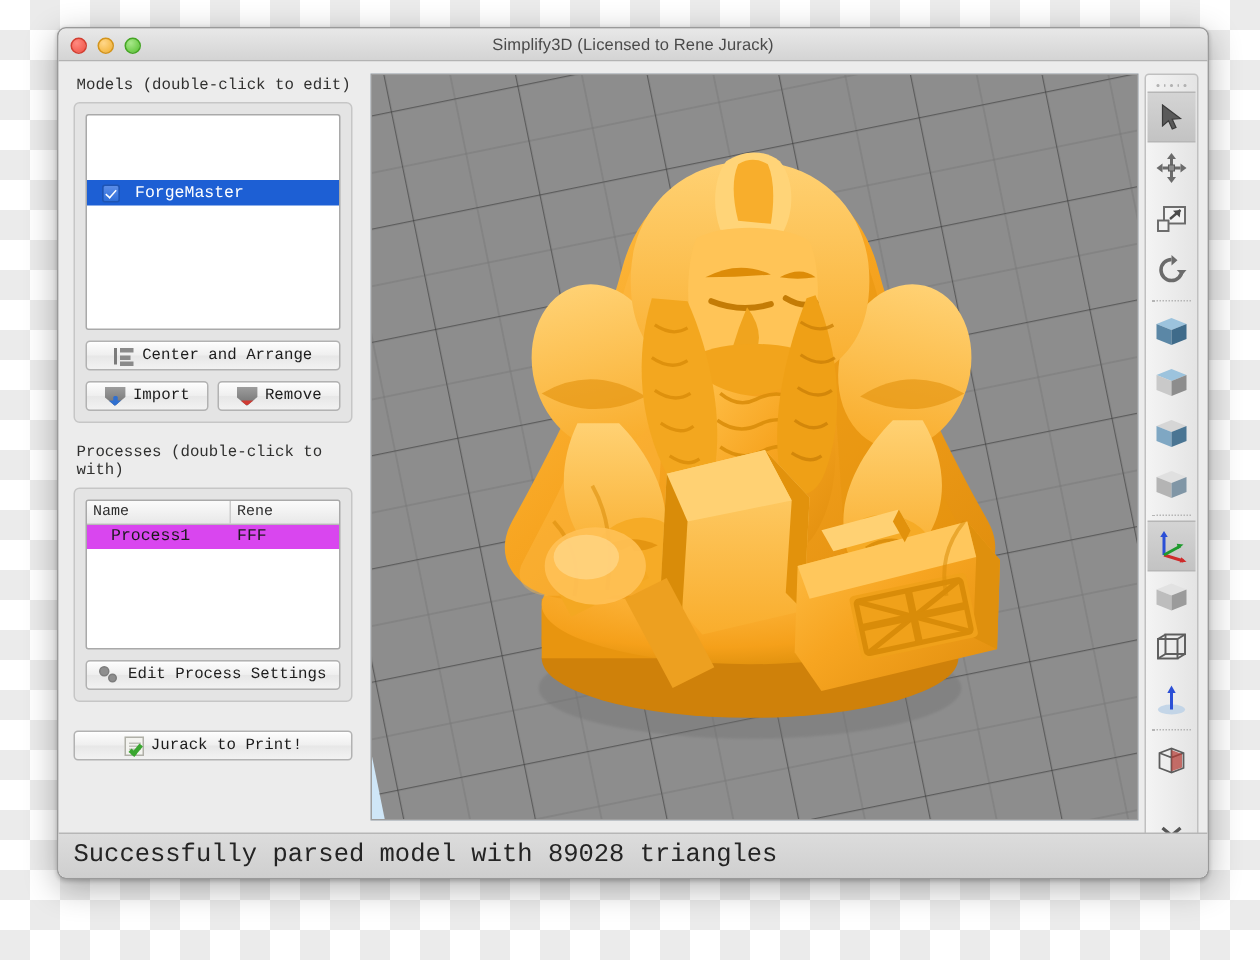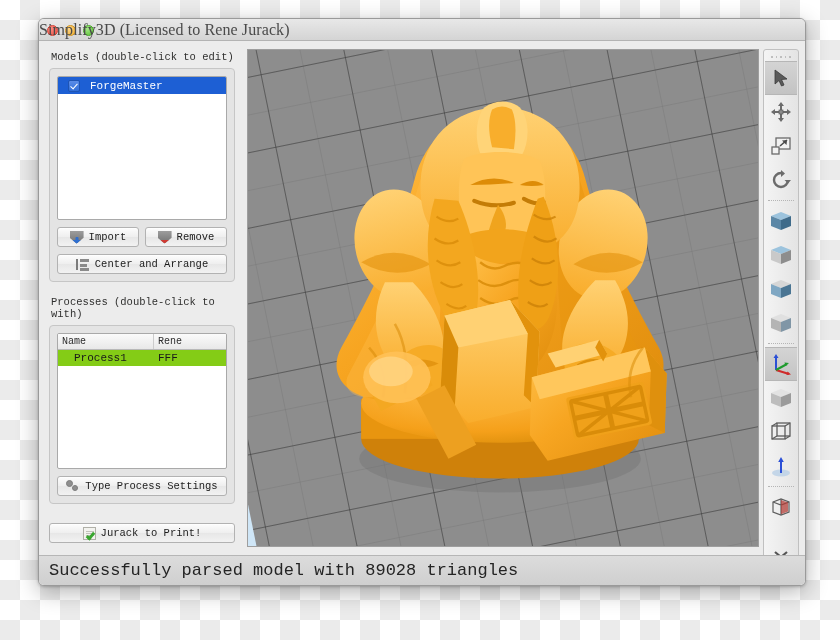--- a/index.html
+++ b/index.html
@@ -34,24 +34,24 @@
   }
   #titlebar {
     height: 22px;
     background: linear-gradient(to bottom, #e8e8e8 0%, #d4d4d4 100%);
     border-bottom: 1px solid #b3b3b3;
     position: relative;
   }
   #titlebar .title {
     position: absolute; left: 0; right: 0; top: 0;
     line-height: 22px;
-    font-size: 16px;
+    text-align: center;
+    font-size: 11px;
     color: #4a4a4a;
     letter-spacing: 0.1px;
-    font-family: Liberation Serif, serif;
   }
   .traffic { position: absolute; left: 8px; top: 6px; display: flex; gap: 7px; }
   .light { width: 11px; height: 11px; border-radius: 50%; display: block; }
   .light.red   { background: radial-gradient(circle at 35% 30%, #ff8a80, #ef4f43); border: 1px solid #d23e31; }
   .light.amber { background: radial-gradient(circle at 35% 30%, #ffd78a, #f0ae2e); border: 1px solid #d3941c; }
   .light.green { background: radial-gradient(circle at 35% 30%, #a8e88a, #56c030); border: 1px solid #45a524; }
 
   #body-area {
     position: absolute;
     left: 0; top: 22px; right: 0; bottom: 0;
@@ -82,20 +82,21 @@
     border: 1px solid #a9a9a9;
     border-radius: 2px;
     overflow: hidden;
   }
   #models-list { height: 144px; }
   .list-row {
     display: flex; align-items: center;
     height: 17px;
     padding: 0 4px;
     font-size: 11px;
+    margin-top: 43px;
   }
   .list-row.selected { background: #1d5fd4; color: #ffffff; }
   .chk {
     width: 12px; height: 12px;
     border-radius: 2px;
     background: linear-gradient(to bottom, #5b8de8, #2f6ed8);
     border: 1px solid #1e54b3;
     margin: 0 10px 0 6px;
     position: relative;
     flex: none;
@@ -104,27 +105,27 @@
     content: "";
     position: absolute;
     left: 3px; top: 1px;
     width: 3px; height: 6px;
     border: solid #ffffff;
     border-width: 0 1.6px 1.6px 0;
     transform: rotate(42deg);
   }
 
   
-  #process-table { height: 136px; display: flex; flex-direction: column; }
+  #process-table { height: 100px; display: flex; flex-direction: column; }
   .thead { display: flex; height: 16px; background: linear-gradient(to bottom,#fbfbfb,#e8e8e8); border-bottom: 1px solid #b8b8b8; }
   .th { font-size: 10px; color: #2d2d2d; line-height: 16px; padding-left: 4px; }
   .th.c1 { width: 96px; border-right: 1px solid #cccccc; }
   .th.c2 { flex: 1; }
   .trow { display: flex; height: 16px; font-size: 11px; color: #1a1a1a; align-items: center; }
-  .trow.selected { background: #84cc16; }
+  .trow.selected { background: #d946ef; }
   .td { line-height: 16px; }
   .td.c1 { width: 96px; padding-left: 16px; }
   .td.c2 { flex: 1; padding-left: 4px; }
 
   
   .btn-row { display: flex; gap: 6px; margin-top: 7px; }
   .btn {
     flex: 1;
     height: 20px;
     display: flex; align-items: center; justify-content: center; gap: 5px;
@@ -258,20 +259,31 @@
   <div id="body-area">
 
     <div id="sidebar">
 
       <div class="group-title">Models (double-click to edit)</div>
       <div class="box">
         <div class="listbox" id="models-list">
           <div class="list-row selected">
             <span class="chk"></span>
             <span>ForgeMaster</span>
+          </div>
+        </div>
+        <div class="btn-row">
+          <div class="btn wide">
+            <span class="ic ic-arrange">
+              <span class="bar b1"></span>
+                <span class="bar b2"></span>
+                <span class="bar b3"></span>
+                <span class="bar b4"></span>
+            </span>
+            <span>Center and Arrange</span>
           </div>
         </div>
         <div class="btn-row">
           <div class="btn">
             <span class="ic ic-shield">
               <span class="pm">
                   <span class="plus-h"></span>
                   <span class="plus-v"></span>
                 </span>
             </span>
@@ -279,31 +291,20 @@
           </div>
           <div class="btn">
             <span class="ic ic-shield">
               <span class="pm">
                   <span class="minus-h"></span>
                 </span>
             </span>
             <span>Remove</span>
           </div>
         </div>
-        <div class="btn-row">
-          <div class="btn wide">
-            <span class="ic ic-arrange">
-              <span class="bar b1"></span>
-                <span class="bar b2"></span>
-                <span class="bar b3"></span>
-                <span class="bar b4"></span>
-            </span>
-            <span>Center and Arrange</span>
-          </div>
-        </div>
       </div>
 
       <div class="btn-sep"></div>
 
       <div class="group-title">Processes (double-click to with)</div>
       <div class="box">
         <div class="listbox" id="process-table">
           <div class="thead">
             <div class="th c1">Name</div>
             <div class="th c2">Rene</div>
@@ -312,21 +313,21 @@
             <div class="td c1">Process1</div>
             <div class="td c2">FFF</div>
           </div>
         </div>
         <div class="btn-row">
           <div class="btn wide">
             <span class="ic ic-gear">
               <span class="g g1"></span>
                 <span class="g g2"></span>
             </span>
-            <span>Type Process Settings</span>
+            <span>Edit Process Settings</span>
           </div>
         </div>
       </div>
 
       <div class="btn-sep"></div>
 
       <div class="btn-row">
         <div class="btn wide">
           <span class="ic ic-page">
             <span class="ln l1"></span>

